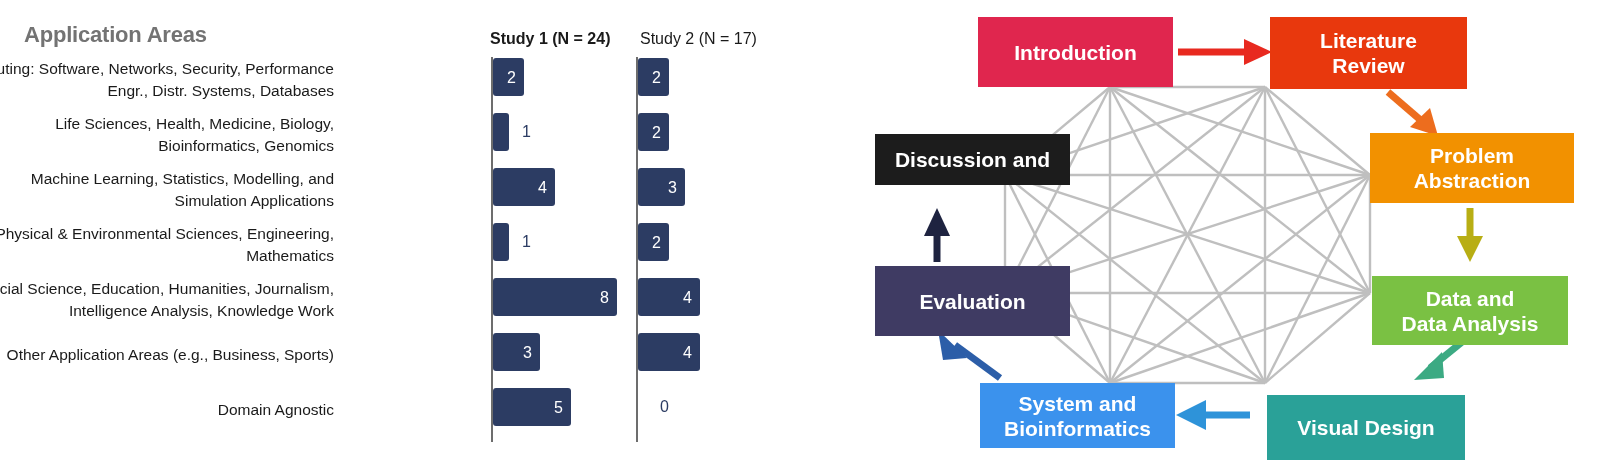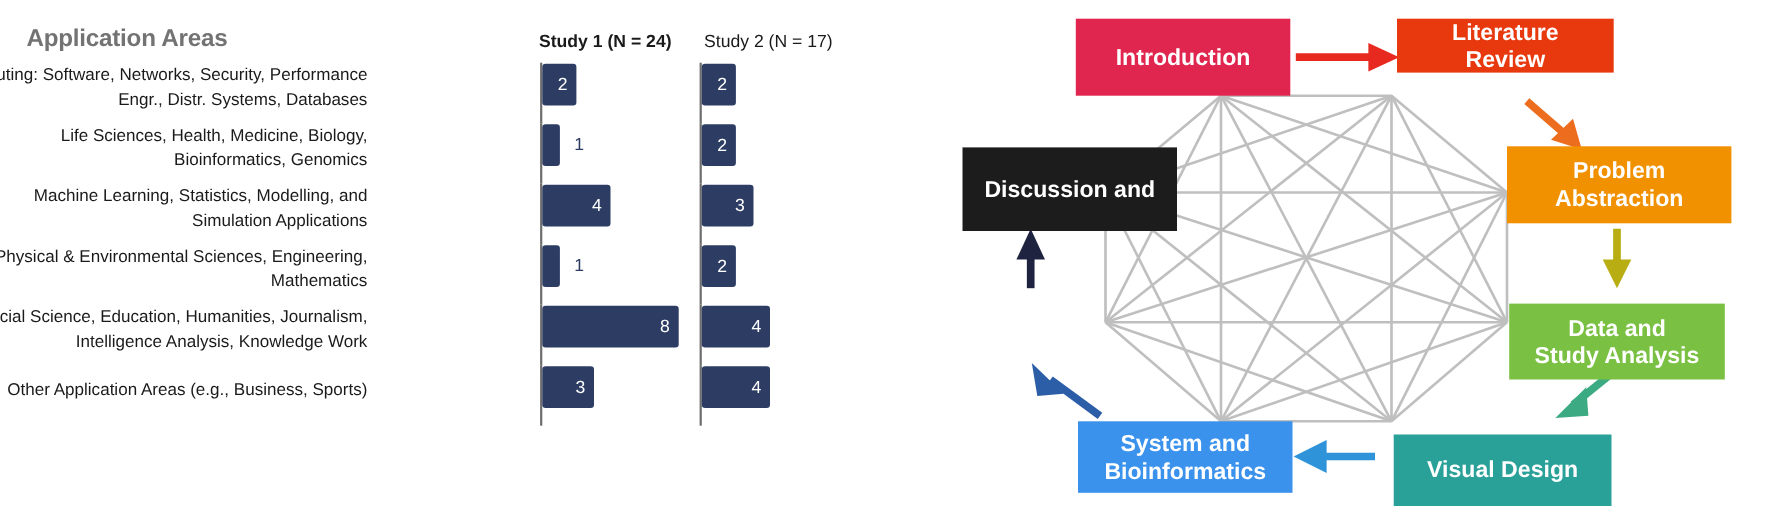--- a/index.html
+++ b/index.html
@@ -162,20 +162,31 @@
       <div class="axis s1"></div>
       <div class="axis s2"></div>
       <div class="bar s1" style="width: 47px; background: rgb(44, 60, 99);">
         <div class="bar-val inside" style="color: rgb(255, 255, 255);">3</div>
       </div>
       <div class="bar s2" style="width: 62px; background: rgb(44, 60, 99);">
         <div class="bar-val inside" style="color: rgb(255, 255, 255);">4</div>
       </div>
     </div>
 
+    <div class="row">
+      <div class="row-label one-line">
+        <div>Domain Agnostic</div>
+      </div>
+      <div class="axis s1 last"></div>
+      <div class="axis s2 last"></div>
+      <div class="bar s1" style="width: 78px; background: rgb(44, 60, 99);">
+        <div class="bar-val inside" style="color: rgb(255, 255, 255);">5</div>
+      </div>
+      <div class="bar-val outside" style="left: 660px; color: rgb(44, 60, 99);">0</div>
+    </div>
 
   </div>
 </div>
 
 <div id="diagram-panel">
 
   <svg id="net-svg" viewBox="0 0 806 475">
 
     <g stroke="#bfbfbf" stroke-width="2.4" fill="none">
 
@@ -244,54 +255,59 @@
       <path d="M 114 236 L 127 208 L 140 236 Z" fill="#1e2340"></path>
     </g>
   </svg>
 
   <div class="node" style="left: 168px; top: 17px; width: 195px; height: 70px; background: rgb(224, 38, 78); text-align: center;">
     <div>
       <div>Introduction</div>
     </div>
   </div>
 
-  <div class="node" style="left: 460px; top: 17px; width: 197px; height: 49px; background: rgb(232, 56, 13);">
+  <div class="node" style="left: 460px; top: 17px; width: 197px; height: 72px; background: rgb(232, 56, 13);">
     <div>
       <div>Literature</div>
       <div>Review</div>
     </div>
   </div>
 
   <div class="node" style="left: 560px; top: 133px; width: 204px; height: 70px; background: rgb(242, 145, 0);">
     <div>
       <div>Problem</div>
       <div>Abstraction</div>
     </div>
   </div>
 
   <div class="node" style="left: 562px; top: 276px; width: 196px; height: 69px; background: rgb(122, 193, 67);">
     <div>
       <div>Data and</div>
-      <div>Study Analysis</div>
+      <div>Data Analysis</div>
     </div>
   </div>
 
   <div class="node" style="left: 457px; top: 383px; width: 198px; height: 65px; background: rgb(42, 161, 152); margin-top: 12px;">
     <div>
       <div>Visual Design</div>
     </div>
   </div>
 
   <div class="node" style="left: 170px; top: 383px; width: 195px; height: 65px; background: rgb(59, 146, 237);">
     <div>
       <div>System and</div>
       <div>Bioinformatics</div>
     </div>
   </div>
 
-
-  <div class="node" style="left: 65px; top: 134px; width: 195px; height: 76px; background: rgb(28, 28, 28); align-items: center;">
+  <div class="node" style="left: 65px; top: 266px; width: 195px; height: 70px; background: rgb(63, 59, 99);">
+    <div>
+      <div>Evaluation</div>
+    </div>
+  </div>
+
+  <div class="node" style="left: 65px; top: 134px; width: 195px; height: 51px; background: rgb(28, 28, 28); align-items: center;">
     <div>
       <div>Discussion and</div>
     </div>
   </div>
 
 </div>
 
 </body></html>

